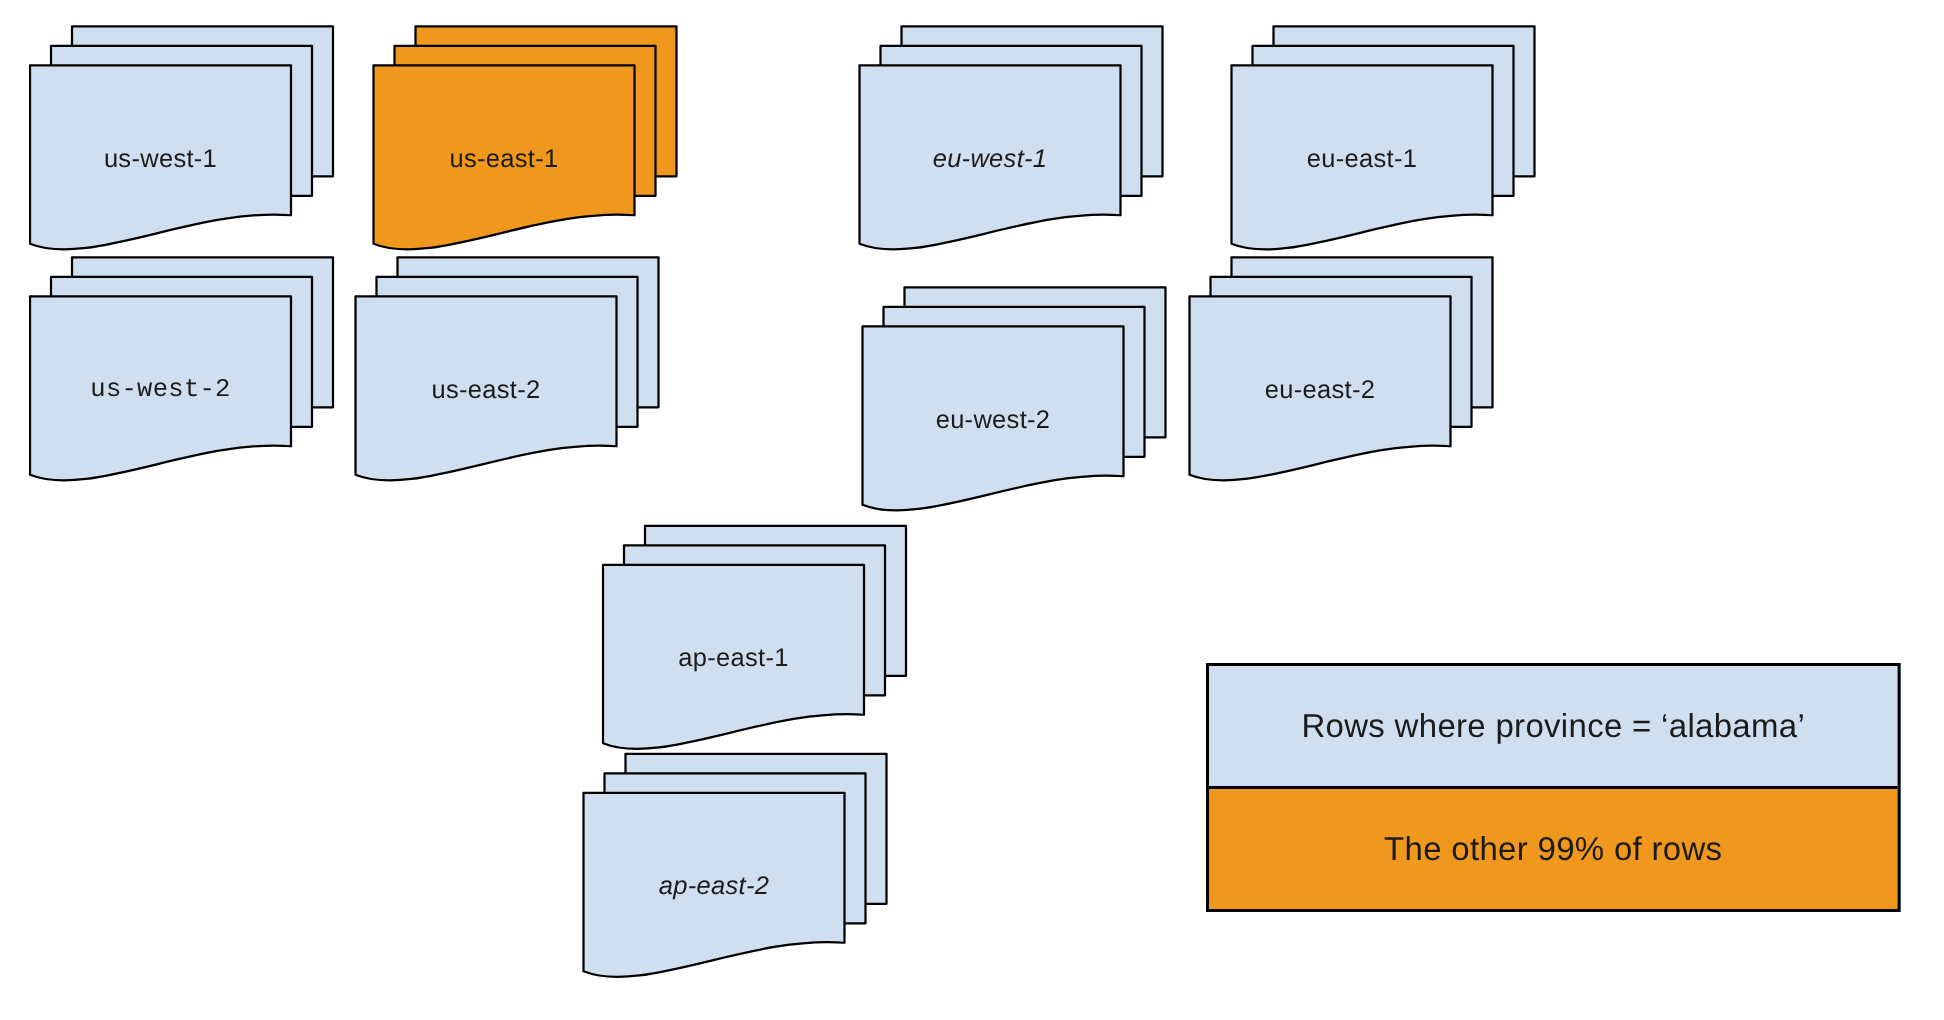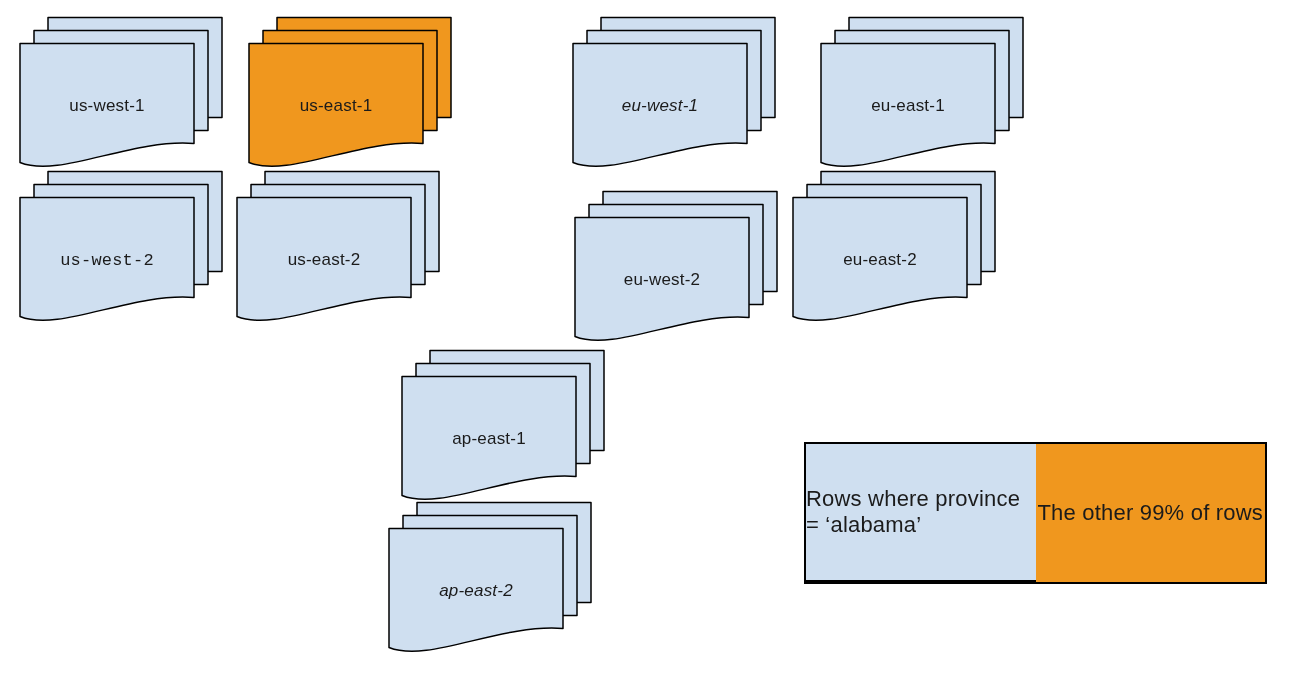--- a/index.html
+++ b/index.html
@@ -31,24 +31,24 @@
     display: flex; align-items: center; justify-content: center;
     font-size: 17px;
     letter-spacing: 0.2px;
     user-select: none;
   }
 
   
   .legend {
     position: absolute;
     left: 804px; top: 442px;
-    width: 463px; height: 142px;
+    width: 463px; height: 166px;
     box-sizing: border-box;
     border: 2px solid var(--stroke, #000);
-    display: flex; 
+    display: flex; flex-direction: column;
     background: #0369a1;
   }
   .legend-row {
     flex: 1 1 0;
     display: flex; align-items: center; justify-content: center;
     font-size: 22px;
     letter-spacing: 0.2px;
   }
   .legend-row--blue { background: var(--doc-fill, #cfdff0); border-bottom: 2px solid var(--stroke, #000); }
   .legend-row--orange { background: var(--accent, #f0971e); }

